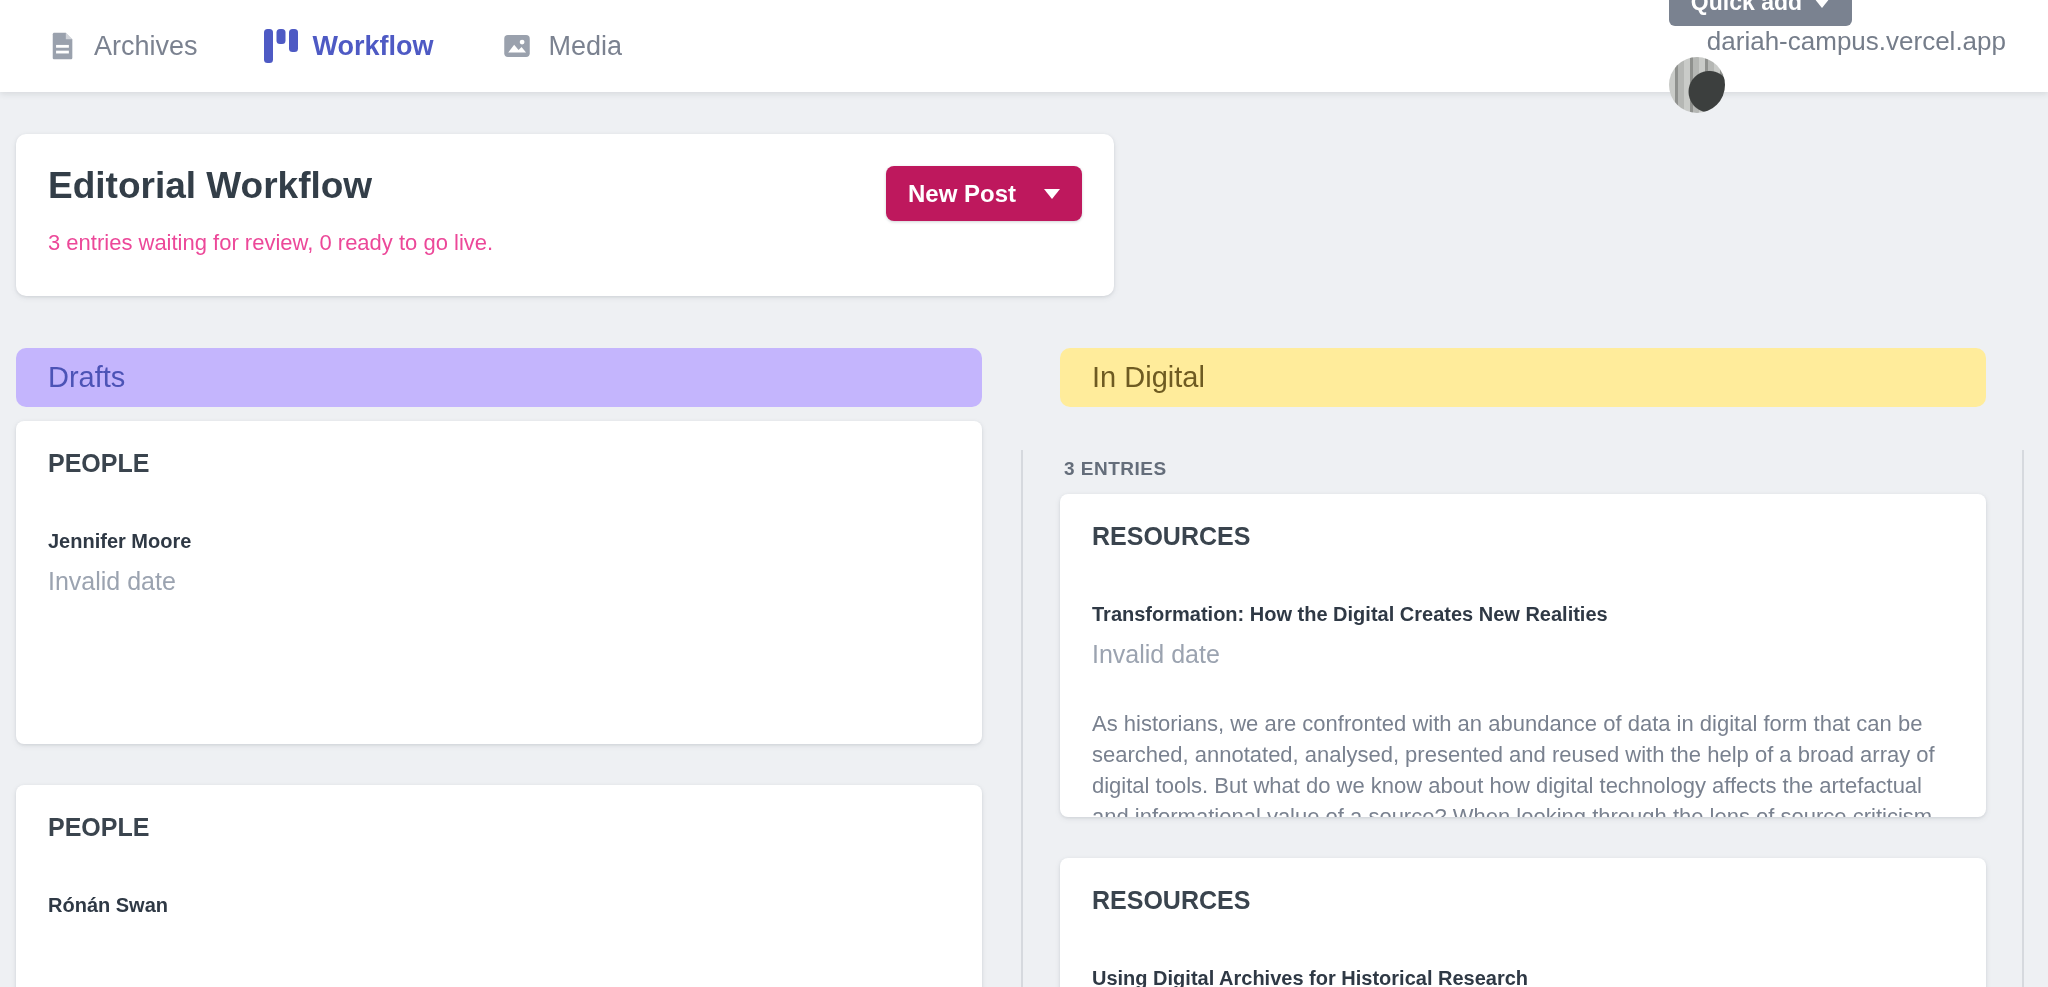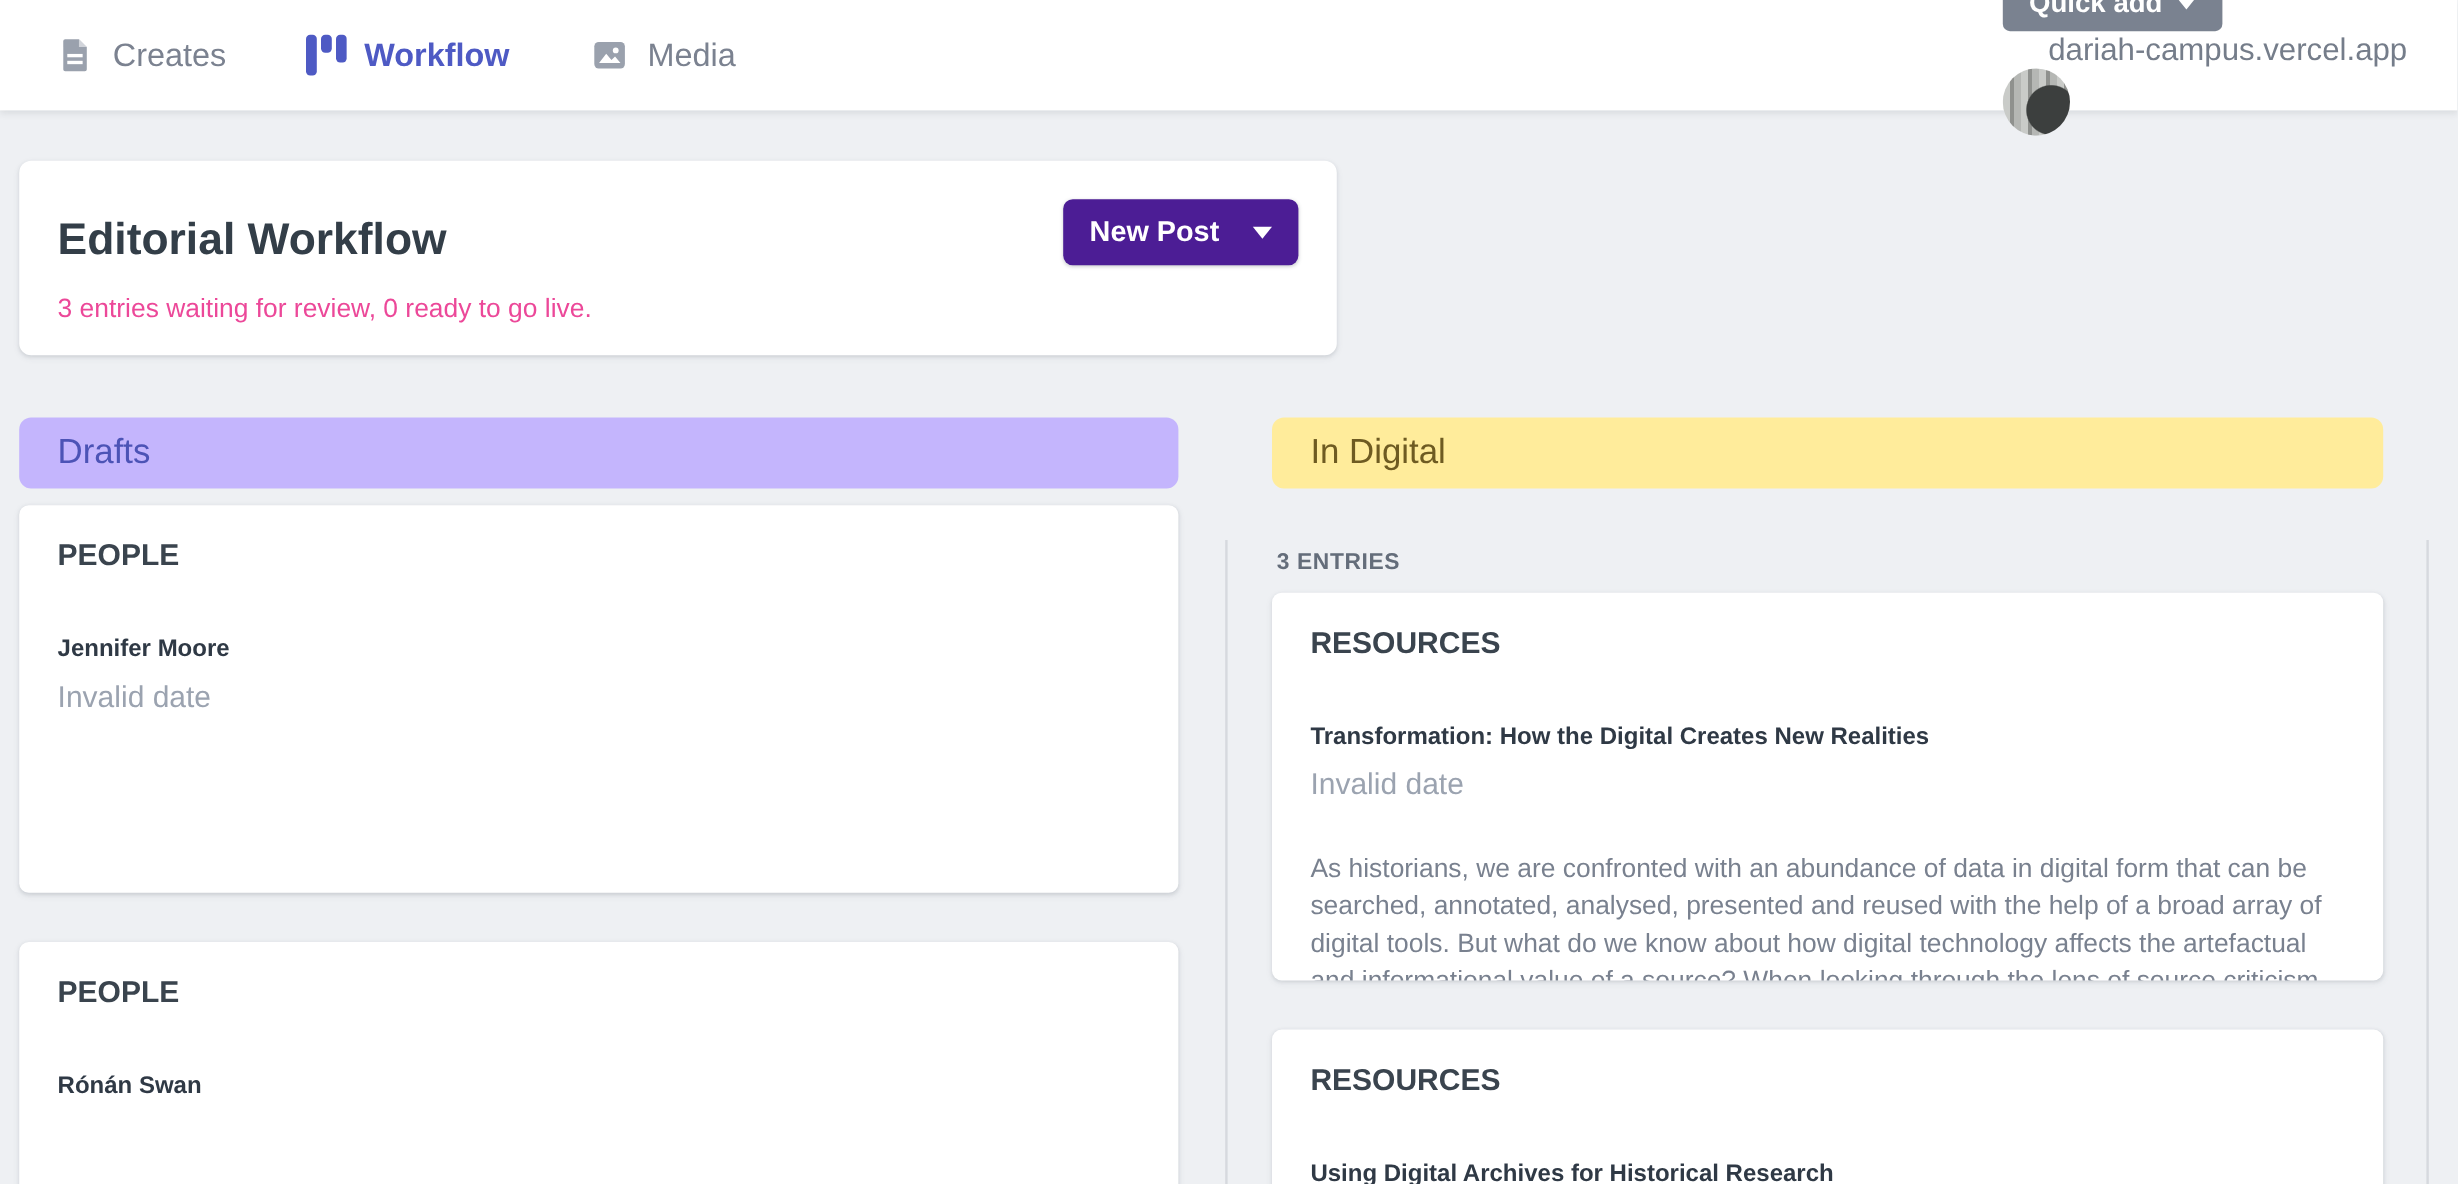--- a/index.html
+++ b/index.html
@@ -50,27 +50,27 @@
       linear-gradient(180deg,#a8aaa7 0%,#6e706d 100%);
   }
 
   
   main{position:absolute;top:92px;left:0;width:2048px;height:895px;}
 
   .ew-card{
     position:absolute;left:16px;top:42px;width:1098px;height:162px;
     background:#fff;border-radius:10px;
     box-shadow:0 2px 6px rgba(68,74,87,.08),0 1px 3px rgba(68,74,87,.12);
-    box-sizing:border-box;padding:44px 32px;
+    box-sizing:border-box;padding:30px 32px;
   }
   .ew-title{margin:0;font-size:37px;line-height:44px;font-weight:700;color:#333e48;}
   .ew-subtitle{margin:22px 0 0 0;font-size:22px;line-height:26px;color:#ec4899;}
   .new-post-btn{
     position:absolute;top:32px;right:32px;width:196px;height:55px;
-    background:#4c1d95;color:#fff;border:none;border-radius:8px;
+    background:#be185d;color:#fff;border:none;border-radius:8px;
     display:flex;align-items:center;justify-content:space-between;
     padding:0 22px;font-size:24px;font-weight:600;font-family:inherit;cursor:pointer;
     box-shadow:0 1px 3px rgba(68,74,87,.25);
   }
 
   .divider{position:absolute;top:358px;bottom:0;width:2px;background:#d6d9de;}
 
   .column{position:absolute;top:256px;}
   .col-header{
     height:59px;border-radius:10px;
@@ -99,21 +99,21 @@
   <div class="nav-left">
     <a class="nav-tab">
       <span>
         <svg width="32" height="34" viewBox="0 0 24 24">
           <path fill="#9aa1ad" d="M5.5 2h8.6L19 6.9V20.8c0 .7-.5 1.2-1.2 1.2H5.5c-.7 0-1.2-.5-1.2-1.2V3.2C4.3 2.5 4.8 2 5.5 2z"></path>
           <path fill="#ffffff" d="M14.1 2l4.9 4.9h-4.9z" opacity="0.55"></path>
           <rect x="6.8" y="11.2" width="9.6" height="2.1" fill="#ffffff"></rect>
           <rect x="6.8" y="15.5" width="9.6" height="2.1" fill="#ffffff"></rect>
         </svg>
       </span>
-      <span>Creates</span>
+      <span>Archives</span>
     </a>
     <a class="nav-tab active">
       <span>
         <svg width="34" height="36" viewBox="0 0 34 36">
           <rect x="0" y="1" width="9" height="34" rx="3.5" fill="#4e5ac4"></rect>
           <rect x="12.5" y="1" width="9" height="15" rx="3.5" fill="#4e5ac4"></rect>
           <rect x="25" y="1" width="9" height="23" rx="3.5" fill="#4e5ac4"></rect>
         </svg>
       </span>
       <span>Workflow</span>

